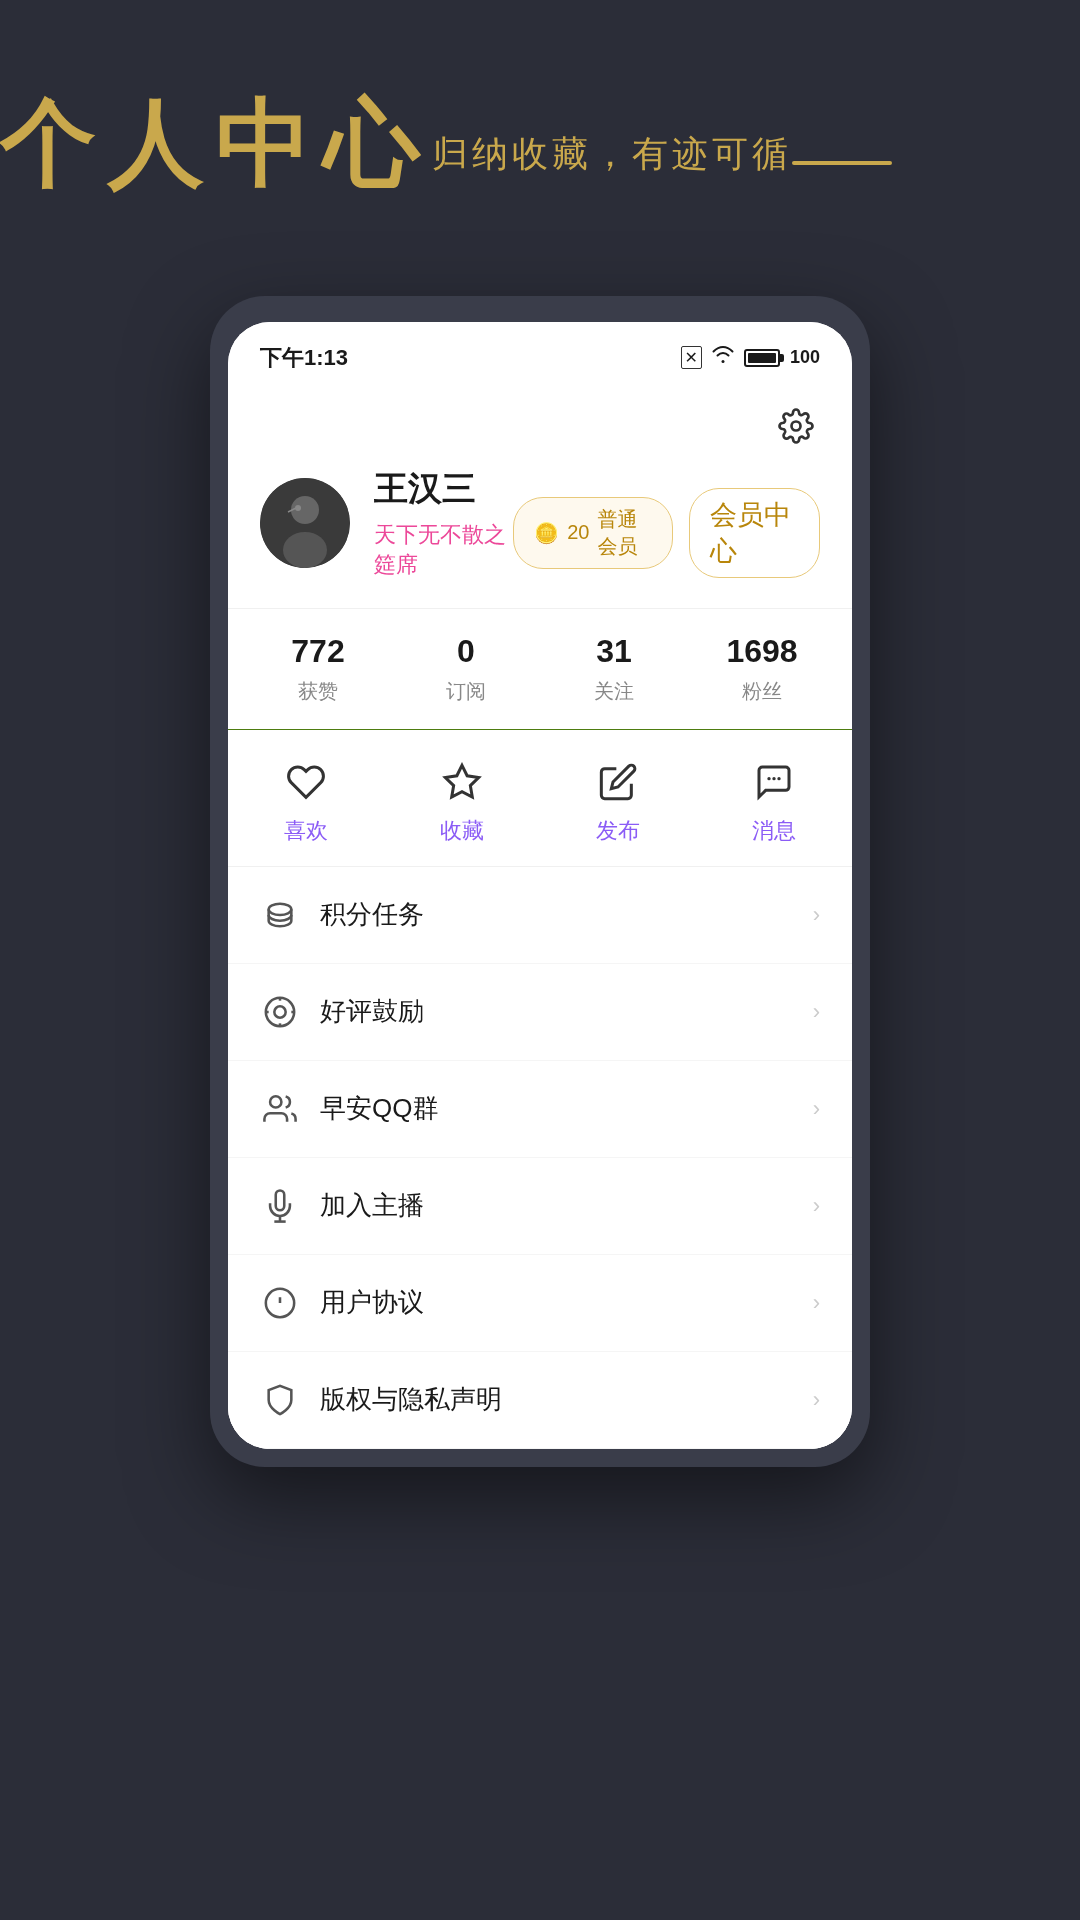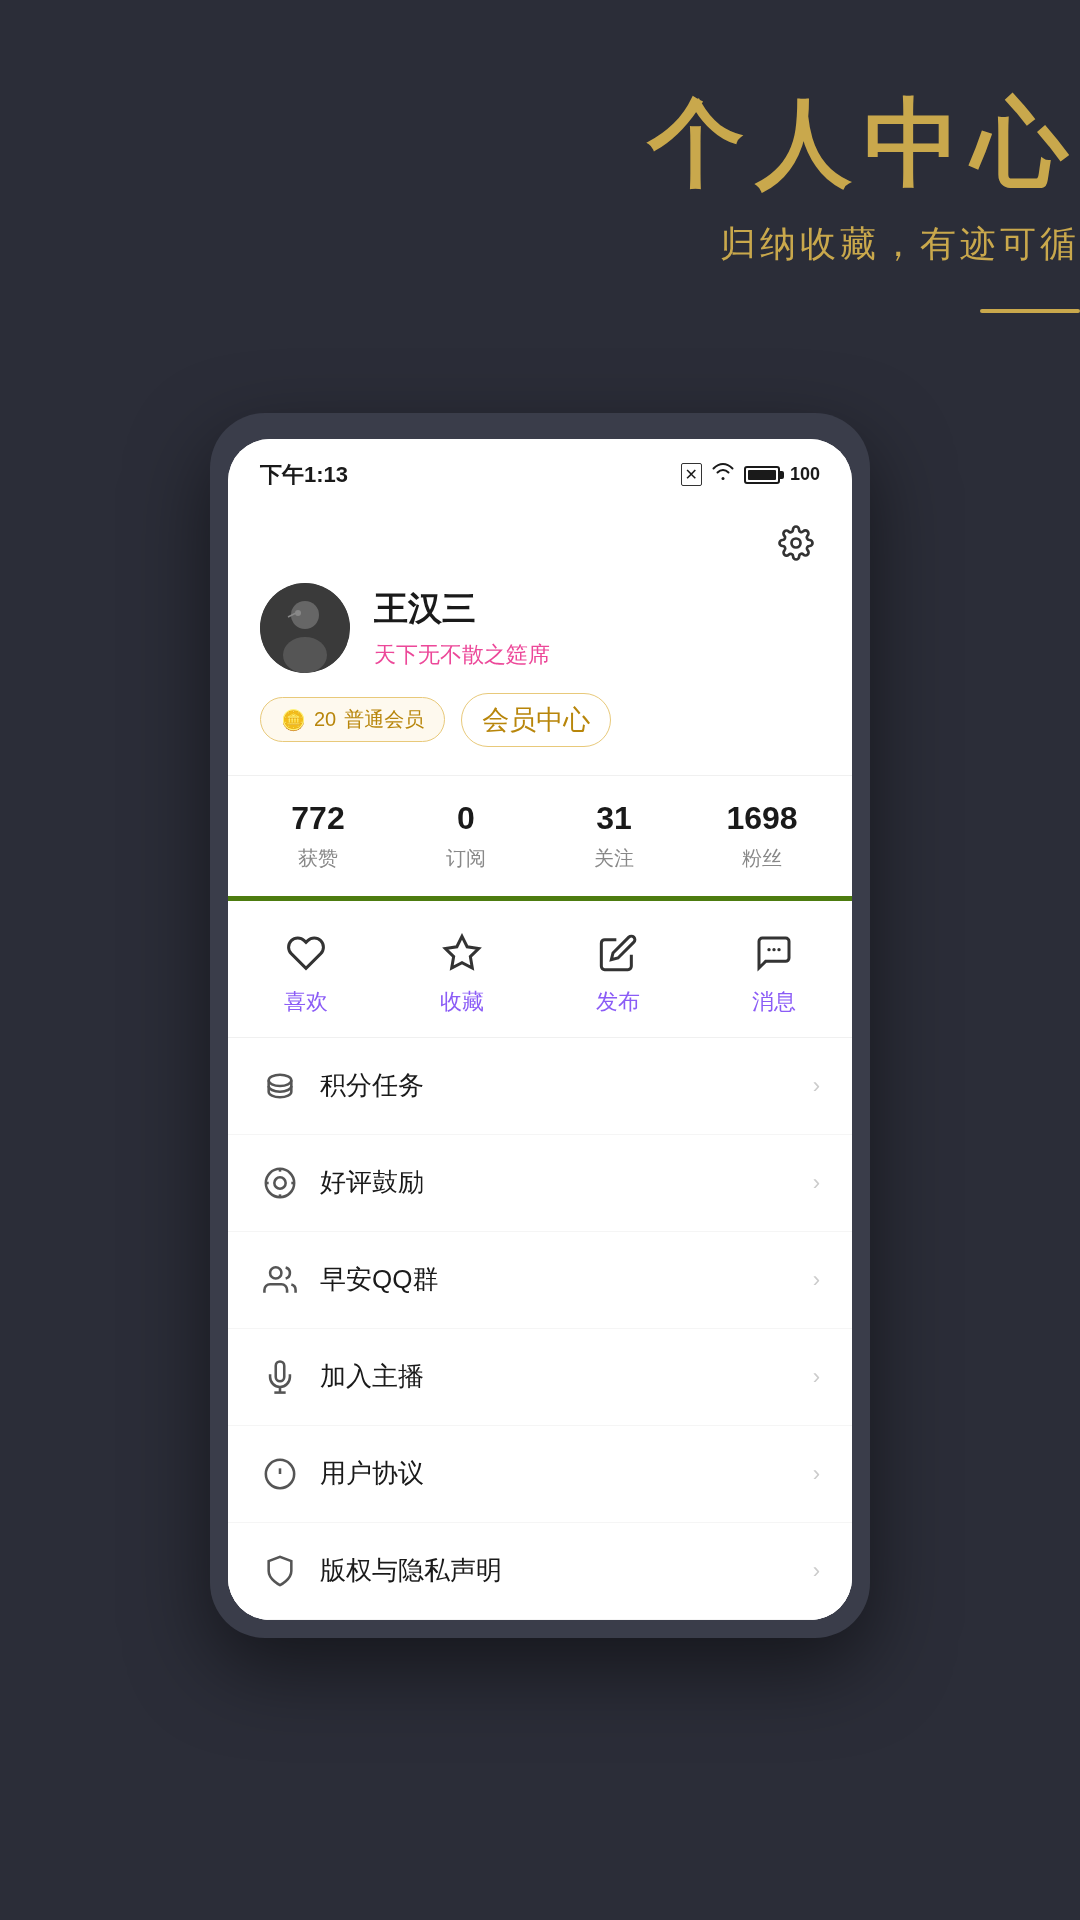--- a/index.html
+++ b/index.html
@@ -12,22 +12,21 @@
       font-family: -apple-system, 'PingFang SC', 'Helvetica Neue', sans-serif;
       overflow: hidden;
       display: flex;
       flex-direction: column;
       align-items: center;
     }
 
     .page-header {
       width: 100%;
       display: flex;
-      flex-direction: column;
-      align-items: flex-end;
+      align-items: center;
       padding-top: 90px;
       padding-bottom: 40px;
     }
 
     .page-title {
       font-size: 96px;
       font-weight: 700;
       color: #c9a84c;
       letter-spacing: 12px;
       line-height: 1.1;
@@ -148,21 +147,21 @@
     .settings-icon svg {
       width: 36px;
       height: 36px;
     }
 
     
     .profile-section {
       background: white;
       padding: 16px 32px 28px;
       display: flex;
-      flex-direction: column;
+      flex-direction: row;
     }
 
     .profile-info {
       display: flex;
       align-items: center;
       gap: 24px;
     }
 
     .avatar {
       width: 90px;
@@ -219,21 +218,21 @@
       padding: 8px 20px;
       font-size: 27px;
       color: #b8860b;
     }
 
     
     .stats-section {
       background: white;
       display: flex;
       border-top: 1px solid #f0f0f0;
-      border-bottom: 5px solid #4d7c0f;
+      border-bottom: 1px solid #4d7c0f;
       padding: 24px 16px;
     }
 
     .stat-item {
       flex: 1;
       display: flex;
       flex-direction: column;
       align-items: center;
       gap: 8px;
     }

